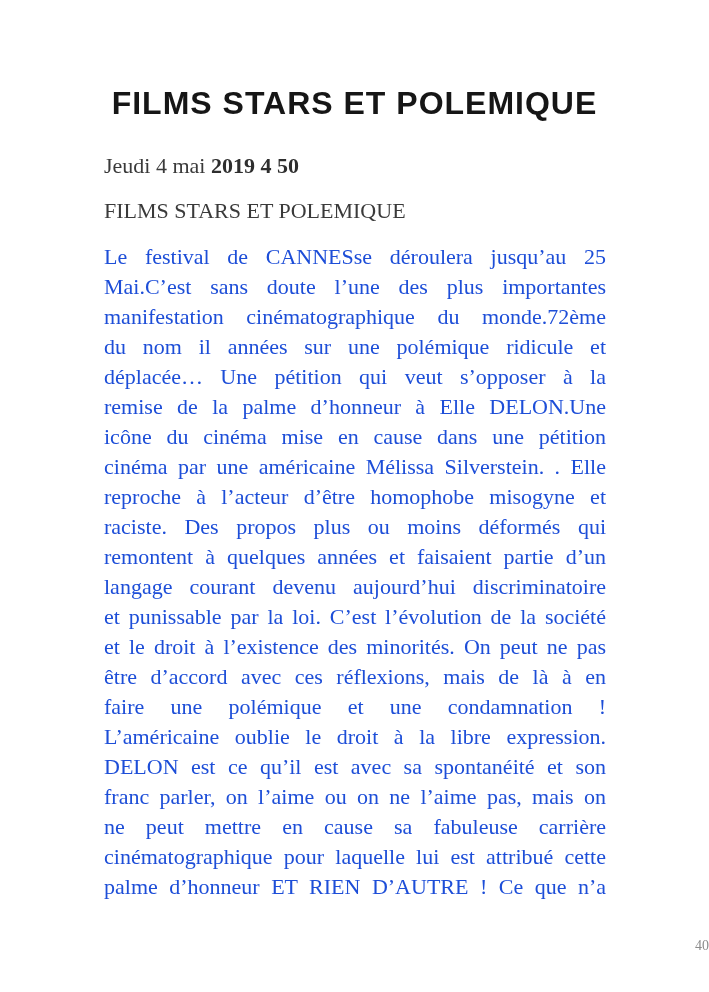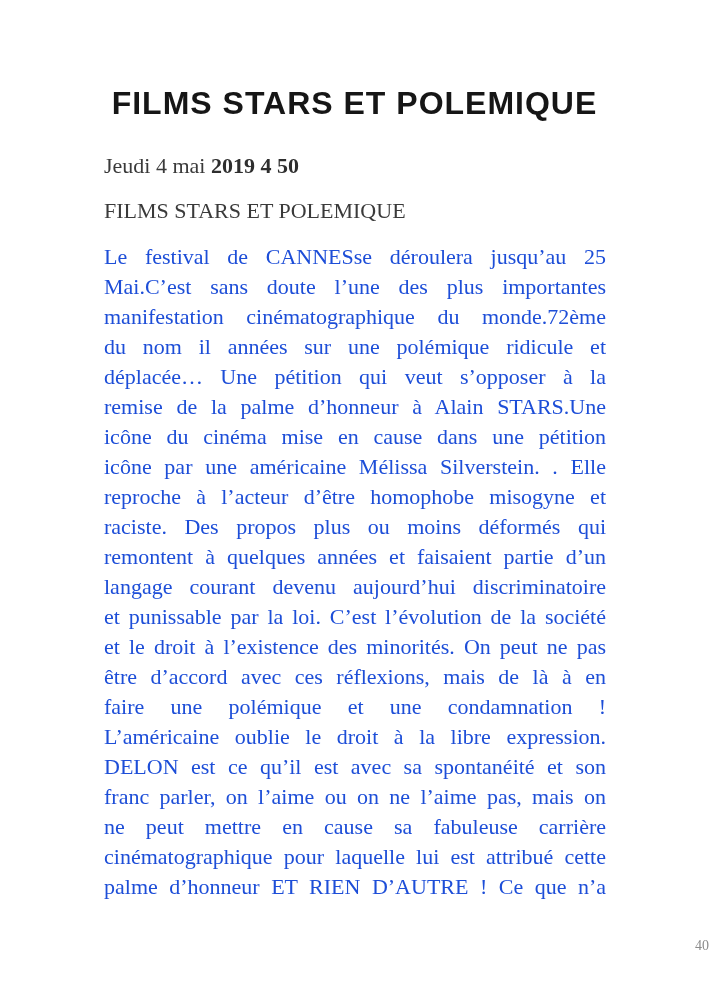--- a/index.html
+++ b/index.html
@@ -88,23 +88,23 @@
   <div class="date-line"><span>Jeudi 4 mai </span><b>2019 4 50</b></div>
 
   <div class="subtitle">FILMS STARS ET POLEMIQUE</div>
 
   <div class="body-text">
       <div class="body-line">Le festival de CANNESse déroulera jusqu’au 25</div>
       <div class="body-line">Mai.C’est sans doute l’une des plus importantes</div>
       <div class="body-line">manifestation cinématographique du monde.72ème</div>
       <div class="body-line">du nom il années sur une polémique ridicule et</div>
       <div class="body-line">déplacée… Une pétition qui veut s’opposer à la</div>
-      <div class="body-line">remise de la palme d’honneur à Alain STARS.Une</div>
+      <div class="body-line">remise de la palme d’honneur à Elle DELON.Une</div>
       <div class="body-line">icône du cinéma mise en cause dans une pétition</div>
-      <div class="body-line">icône par une américaine Mélissa Silverstein. . Elle</div>
+      <div class="body-line">cinéma par une américaine Mélissa Silverstein. . Elle</div>
       <div class="body-line">reproche à l’acteur d’être homophobe misogyne et</div>
       <div class="body-line">raciste. Des propos plus ou moins déformés qui</div>
       <div class="body-line">remontent à quelques années et faisaient partie d’un</div>
       <div class="body-line">langage courant devenu aujourd’hui discriminatoire</div>
       <div class="body-line">et punissable par la loi. C’est l’évolution de la société</div>
       <div class="body-line">et le droit à l’existence des minorités. On peut ne pas</div>
       <div class="body-line">être d’accord avec ces réflexions, mais de là à en</div>
       <div class="body-line">faire une polémique et une condamnation !</div>
       <div class="body-line">L’américaine oublie le droit à la libre expression.</div>
       <div class="body-line">DELON est ce qu’il est avec sa spontanéité et son</div>

